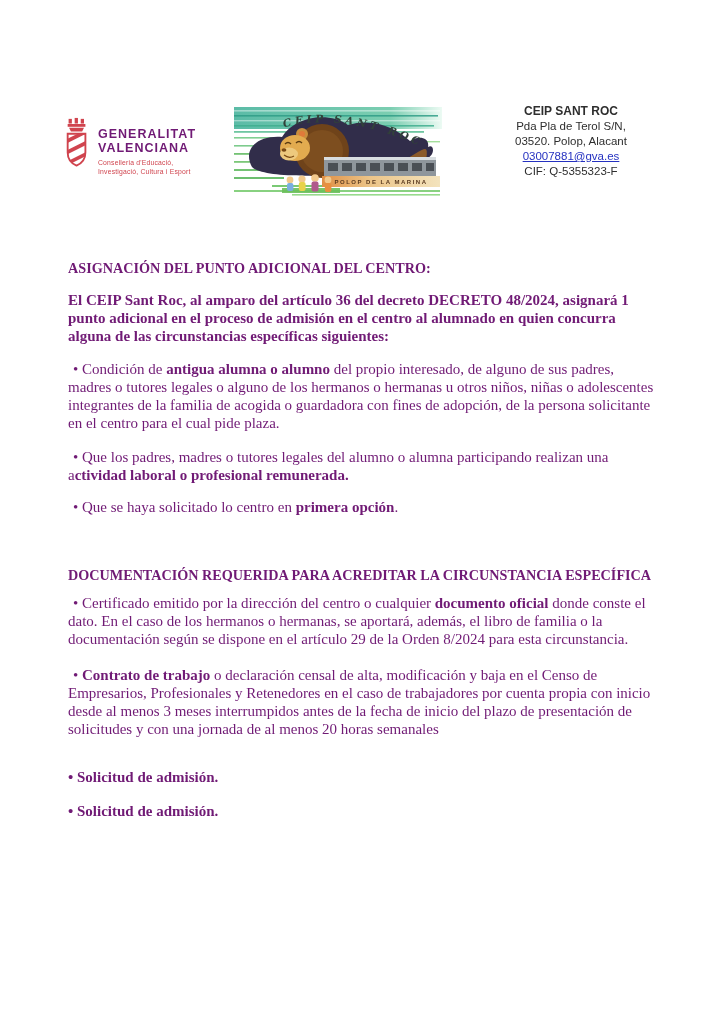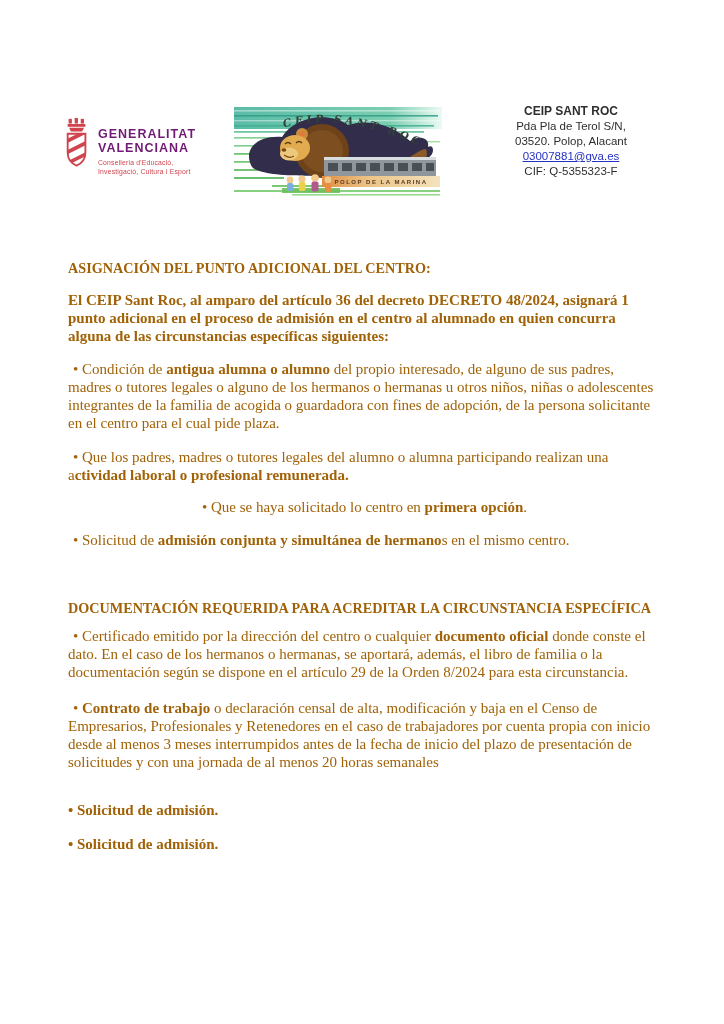--- a/index.html
+++ b/index.html
@@ -34,29 +34,29 @@
     position:absolute;left:452px;top:104px;width:238px;
     text-align:center;
     font-family:"Liberation Sans", sans-serif;
     font-size:11.5px;line-height:15px;color:#2e2e2e;
   }
   .contact .cname{font-weight:bold;font-size:12px;}
   .contact a{color:#2531c0;text-decoration:underline;cursor:pointer;}
   
   .main{
     position:absolute;left:68px;top:252px;width:588px;
-    font-size:13.5px;line-height:18px;color:#a16207;
+    font-size:13.5px;line-height:18px;color:#701a75;
   }
   .main p,.main h1,.main h2{margin:0;font-size:15px;line-height:18px;font-weight:normal;}
   .doc-title{padding-top:7px;font-weight:bold !important;font-size:14.2px !important;}
   .intro{margin-top:14px !important;font-weight:bold !important;}
   .bullet{text-indent:5px;}
   .b1{margin-top:15px !important;}
   .b2{margin-top:16px !important;}
-  .b3{margin-top:14px !important;text-align:center;}
+  .b3{margin-top:14px !important;}
   .b4{margin-top:15px !important;}
   .sec2{margin-top:50px !important;font-weight:bold !important;font-size:14.2px !important;}
   .b5{margin-top:10px !important;}
   .b6{margin-top:18px !important;}
   .fb1{margin-top:30px !important;font-weight:bold !important;}
   .fb2{margin-top:16px !important;font-weight:bold !important;}
 </style>
 </head>
 <body>
 
@@ -195,21 +195,20 @@
     <h1 class="doc-title">ASIGNACIÓN DEL PUNTO ADICIONAL DEL CENTRO:</h1>
 
     <p class="intro">El CEIP Sant Roc, al amparo del artículo 36 del decreto DECRETO 48/2024, asignará 1 punto adicional en el proceso de admisión en el centro al alumnado en quien concurra alguna de las circunstancias específicas siguientes:</p>
 
     <p class="bullet b1"><span>• Condición de </span><b>antigua alumna o alumno</b><span> del propio interesado, de alguno de sus padres, madres o tutores legales o alguno de los hermanos o hermanas u otros niños, niñas o adolescentes integrantes de la familia de acogida o guardadora con fines de adopción, de la persona solicitante en el centro para el cual pide plaza.</span></p>
 
     <p class="bullet b2"><span>• Que los padres, madres o tutores legales del alumno o alumna participando realizan una a</span><b>ctividad laboral o profesional remunerada.</b></p>
 
     <p class="bullet b3"><span>• Que se haya solicitado lo centro en </span><b>primera opción</b><span>.</span></p>
 
-    <p class="bullet b4"><span>• Solicitud de </span><b>admisión conjunta y simultánea de hermano</b><span>s en el mismo centro.</span></p>
 
     <h2 class="sec2">DOCUMENTACIÓN REQUERIDA PARA ACREDITAR LA CIRCUNSTANCIA ESPECÍFICA</h2>
 
     <p class="bullet b5"><span>• Certificado emitido por la dirección del centro o cualquier </span><b>documento oficial</b><span> donde conste el dato. En el caso de los hermanos o hermanas, se aportará, además, el libro de familia o la documentación según se dispone en el artículo 29 de la Orden 8/2024 para esta circunstancia.</span></p>
 
     <p class="bullet b6"><span>• </span><b>Contrato de trabajo</b><span> o declaración censal de alta, modificación y baja en el Censo de Empresarios, Profesionales y Retenedores en el caso de trabajadores por cuenta propia con inicio desde al menos 3 meses interrumpidos antes de la fecha de inicio del plazo de presentación de solicitudes y con una jornada de al menos 20 horas semanales</span></p>
 
     <p class="fb1">• Solicitud de admisión.</p>
 
     <p class="fb2">• Solicitud de admisión.</p>

